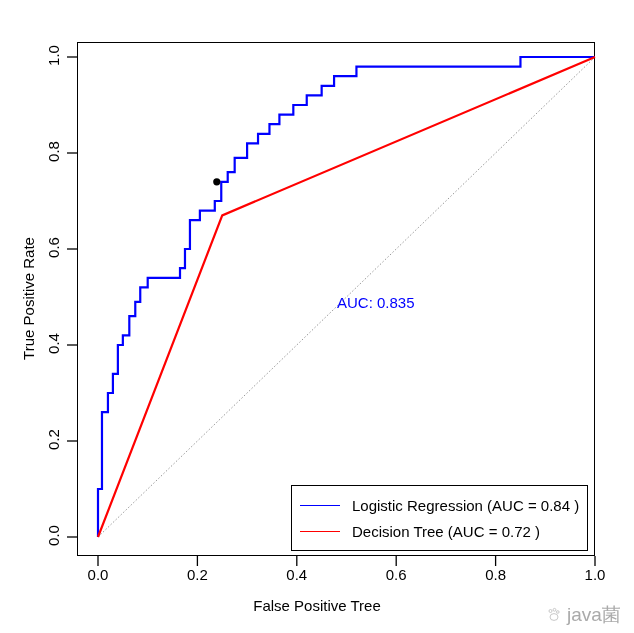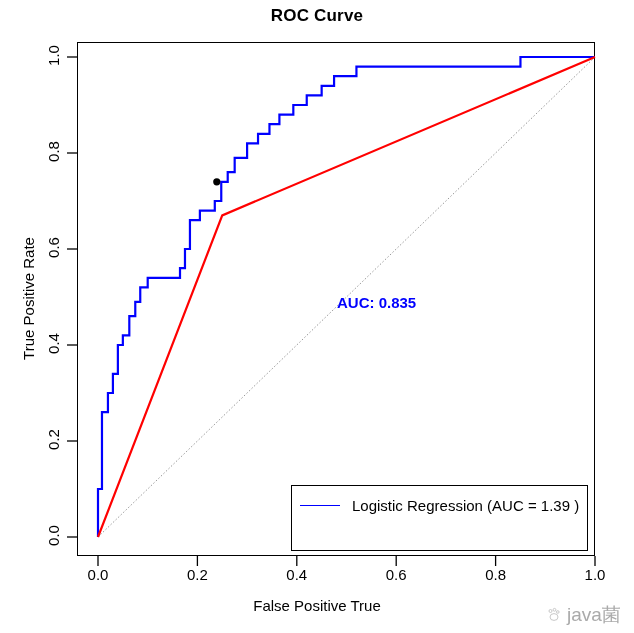--- a/index.html
+++ b/index.html
@@ -79,21 +79,20 @@
     display:flex;align-items:center;gap:5px;
     color:#b9b9b9;font-size:19px;
   }
   #watermark .wm-text{color:#aaaaaa;}
 </style>
 </head>
 <body>
 
 <div id="stage">
 
-  <div id="chart-title">ROC Curve</div>
 
   <div id="plot-frame"></div>
 
   <svg id="plot-svg" viewBox="0 0 634 633" xmlns="http://www.w3.org/2000/svg">
     <g id="tick-marks">
         <line x1="98" y1="556" x2="98" y2="566" stroke="#000" stroke-width="1.3"></line>
         <line x1="197.4" y1="556" x2="197.4" y2="566" stroke="#000" stroke-width="1.3"></line>
         <line x1="296.8" y1="556" x2="296.8" y2="566" stroke="#000" stroke-width="1.3"></line>
         <line x1="396.2" y1="556" x2="396.2" y2="566" stroke="#000" stroke-width="1.3"></line>
         <line x1="495.6" y1="556" x2="495.6" y2="566" stroke="#000" stroke-width="1.3"></line>
@@ -127,29 +126,33 @@
     </div>
   <div id="ytick-labels">
       <div class="ytick" style="top: 527px;"><span>0.0</span></div>
       <div class="ytick" style="top: 431px;"><span>0.2</span></div>
       <div class="ytick" style="top: 335px;"><span>0.4</span></div>
       <div class="ytick" style="top: 239px;"><span>0.6</span></div>
       <div class="ytick" style="top: 143px;"><span>0.8</span></div>
       <div class="ytick" style="top: 47px;"><span>1.0</span></div>
     </div>
 
-  <div id="xlabel">False Positive True</div>
+  <div id="xlabel">False Positive Tree</div>
   <div id="ylabel">True Positive Rate</div>
 
-  <div id="auc-annotation" style="color: rgb(0, 0, 255); font-weight: bold;">AUC: 0.835</div>
+  <div id="auc-annotation" style="color: rgb(0, 0, 255);">AUC: 0.835</div>
 
   <div id="legend-box">
     <div class="legend-row r0">
       <span class="legend-swatch" style="border-top-color: rgb(0, 0, 255);"></span>
-      <span class="legend-label">Logistic Regression (AUC = 1.39 )</span>
+      <span class="legend-label">Logistic Regression (AUC = 0.84 )</span>
+    </div>
+    <div class="legend-row r1">
+      <span class="legend-swatch" style="border-top-color: rgb(255, 0, 0);"></span>
+      <span class="legend-label">Decision Tree (AUC = 0.72 )</span>
     </div>
   </div>
 
   <div id="watermark">
     <svg width="16" height="16" viewBox="0 0 16 16">
       <circle cx="4.5" cy="4" r="1.5" fill="none" stroke="#c8c8c8" stroke-width="1"></circle>
       <circle cx="8.5" cy="2.8" r="1.4" fill="none" stroke="#c8c8c8" stroke-width="1"></circle>
       <circle cx="11.8" cy="5" r="1.3" fill="none" stroke="#c8c8c8" stroke-width="1"></circle>
       <ellipse cx="8" cy="10" rx="4" ry="3.4" fill="none" stroke="#c8c8c8" stroke-width="1"></ellipse>
     </svg>

